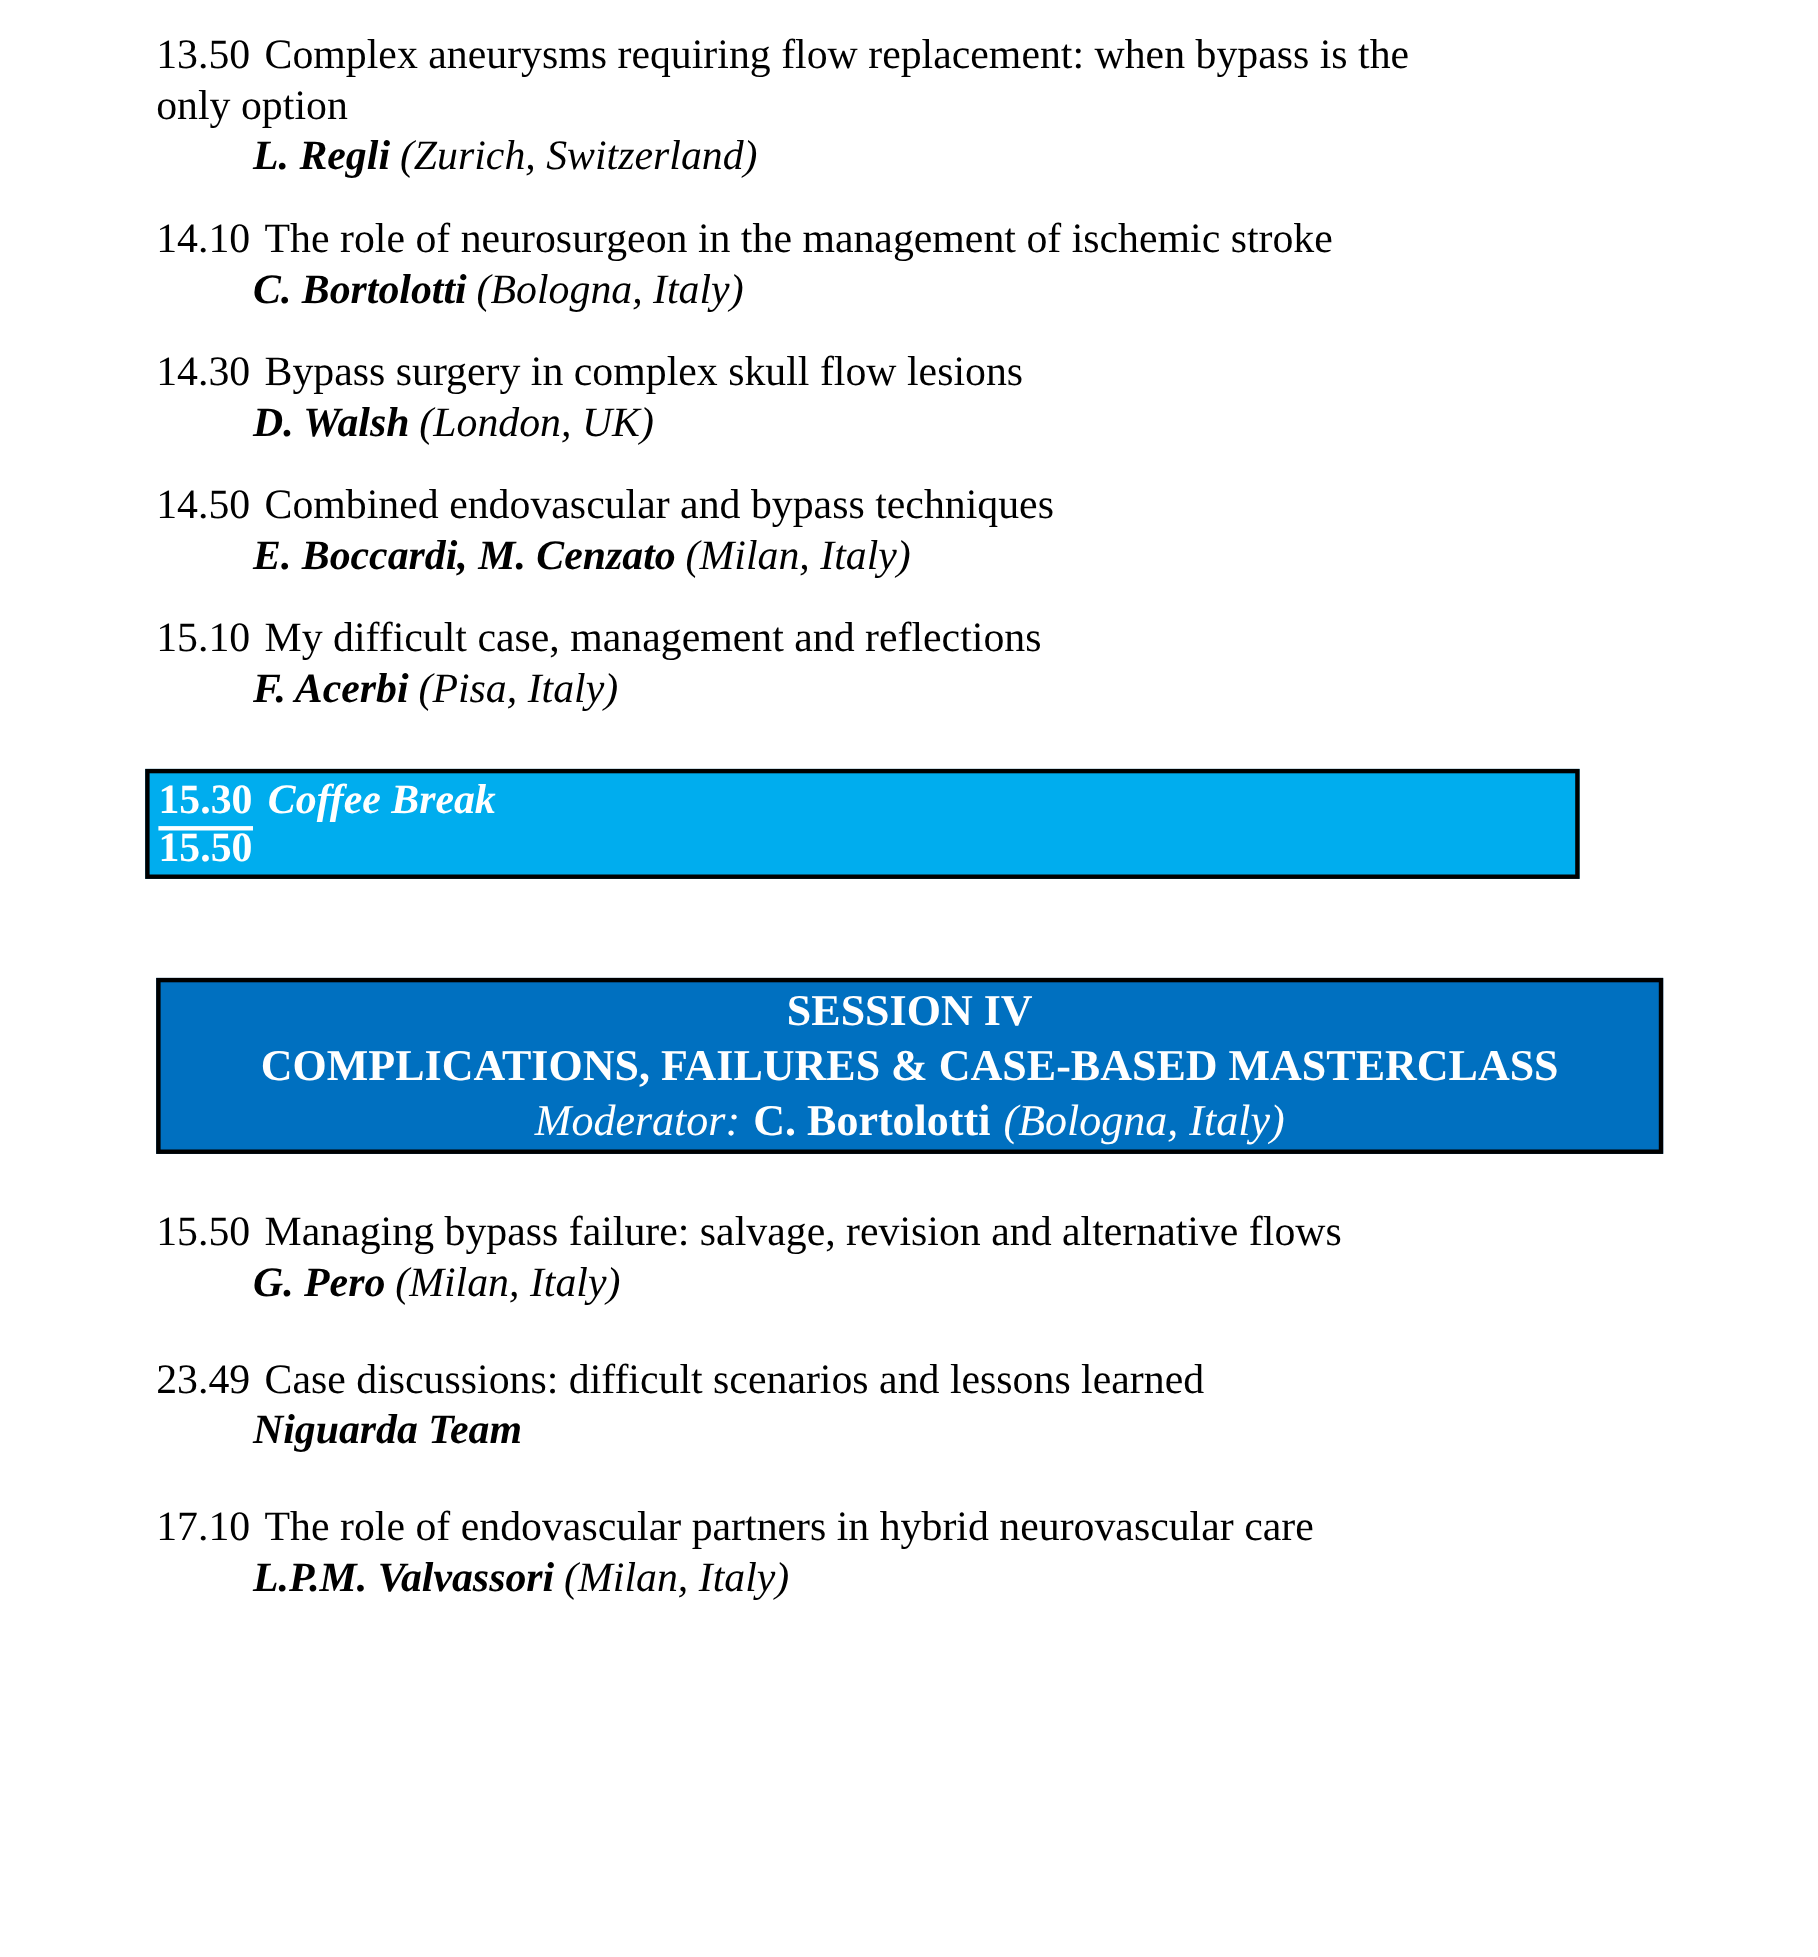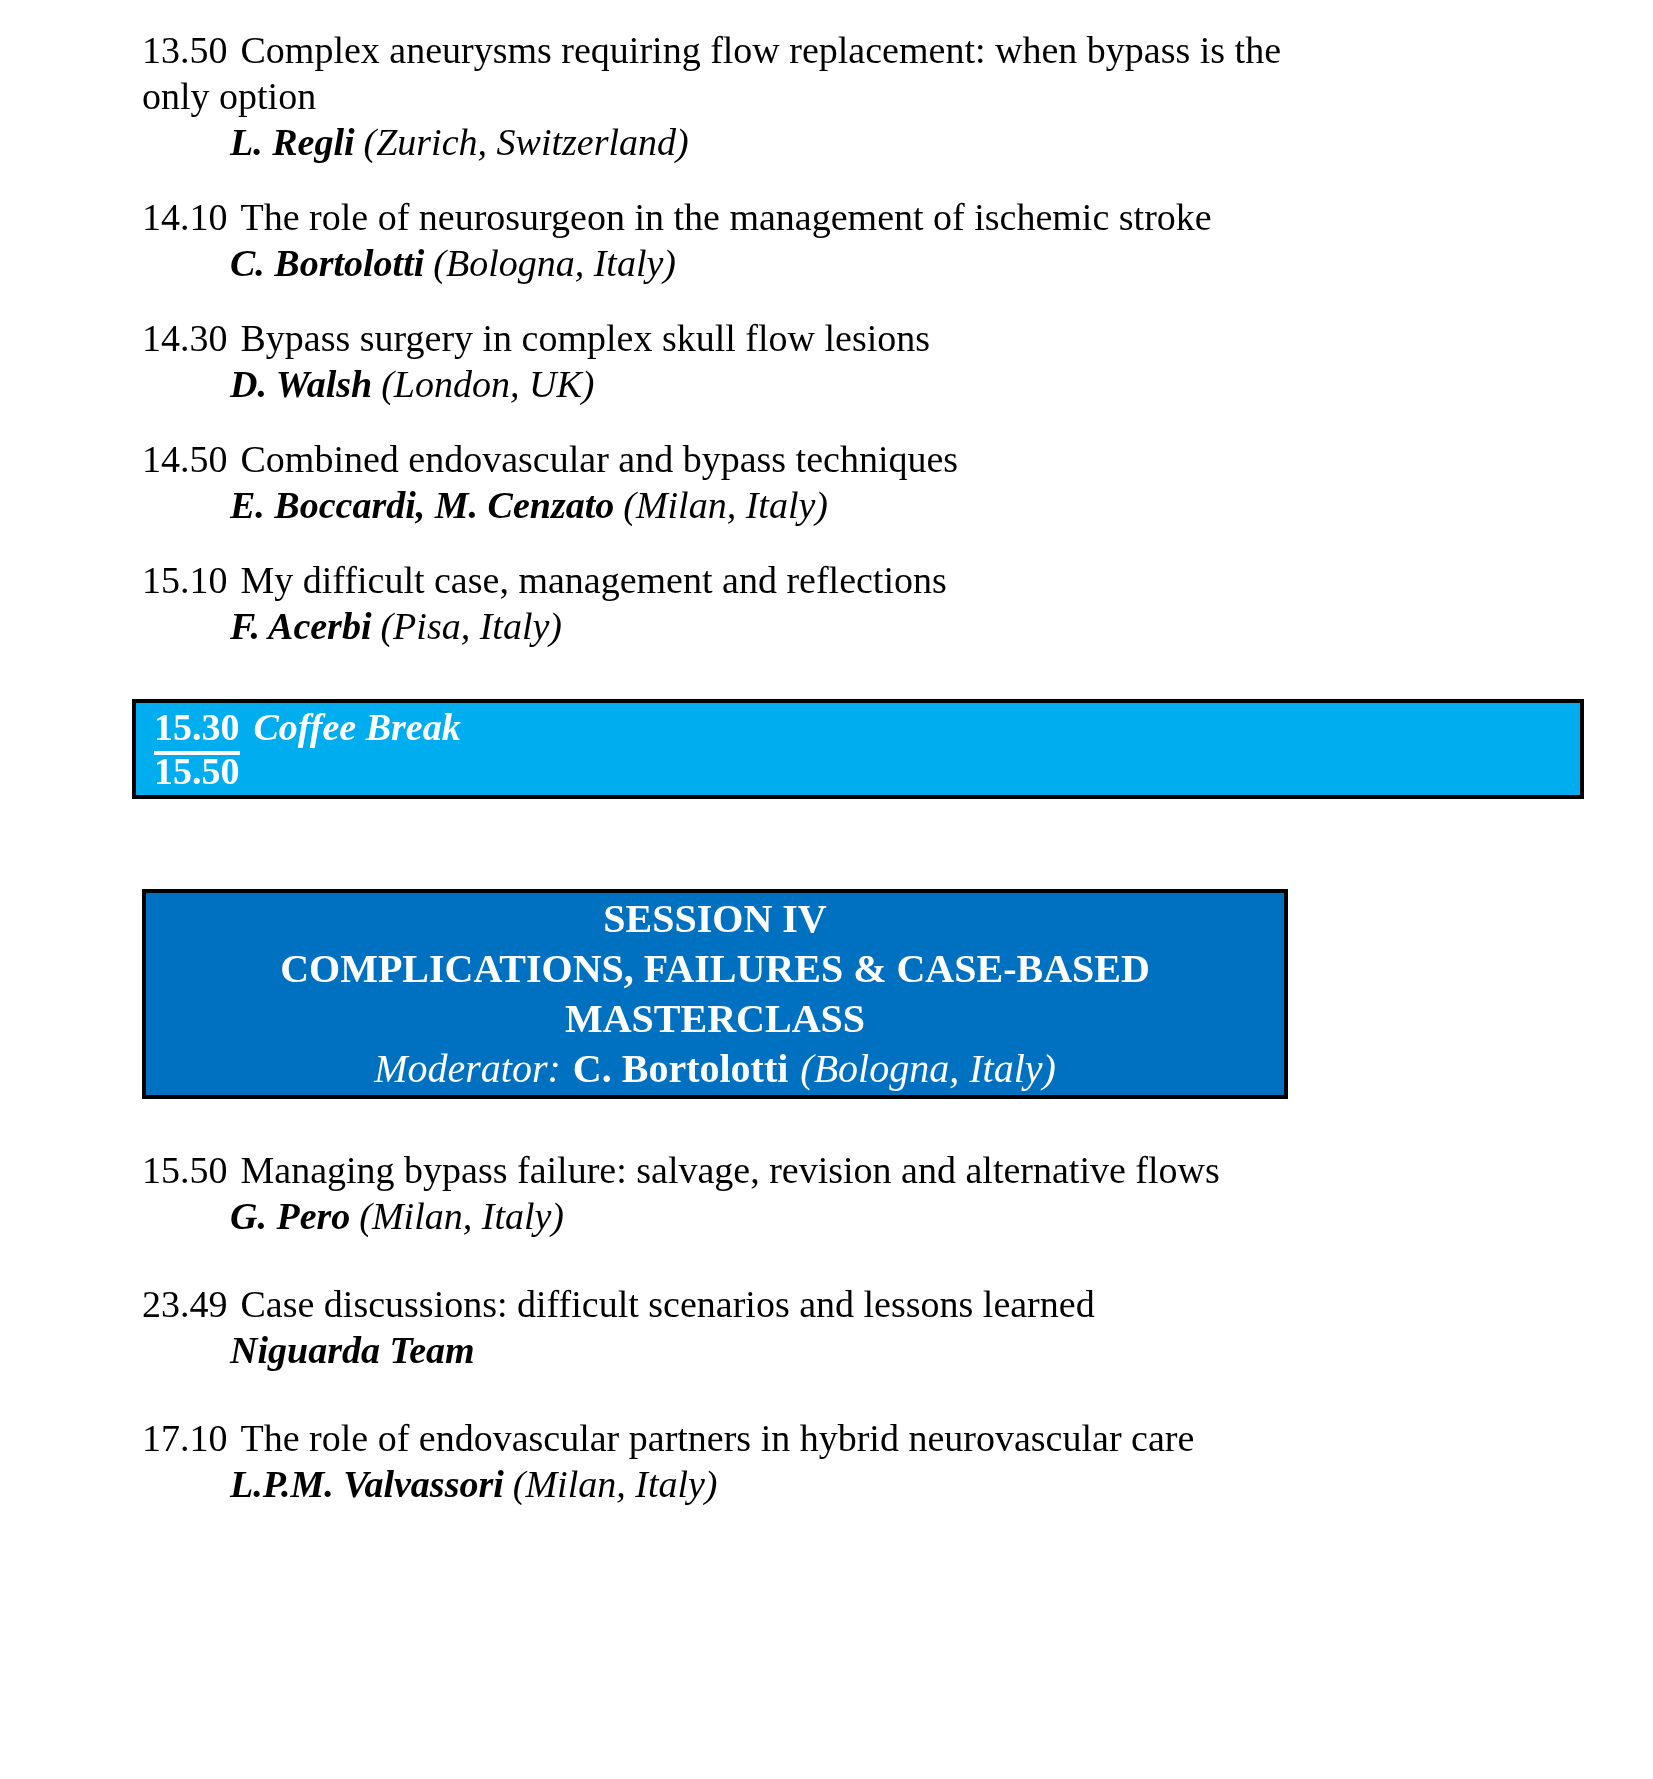--- a/index.html
+++ b/index.html
@@ -30,35 +30,35 @@
   .after-list { margin-top: 48px; }
 
   .line { margin: 0; }
   .t-time { padding-right: 13px; }
   .speaker-line { padding-left: 88px; }
   .speaker-name { font-weight: bold; font-style: italic; }
   .affiliation { font-style: italic; margin-left: 9px; }
 
   .coffee-banner {
     margin: 50px 0 0 -10px;
-    width: 1452px;
+    width: 1304px;
     background: var(--coffee-banner-bg);
     border: 4px solid var(--banner-border);
     color: var(--banner-text);
     font-weight: bold;
     line-height: 44px;
-    padding: 2px 0 2px 18px;
+    padding: 2px 0 2px 8px;
   }
   .cb-line { margin: 0; }
   .cb-underline { border-bottom: 4px solid var(--banner-text); padding-bottom: 3px; }
   .cb-label { font-style: italic; margin-left: 14px; }
 
   .session-banner {
     margin: 90px 0 0 0;
-    width: 1146px;
+    width: 1370px;
     background: var(--session-banner-bg);
     border: 4px solid var(--banner-border);
     color: var(--banner-text);
     text-align: center;
     font-size: 40px;
     line-height: 50px;
     padding: 1px 0;
   }
   .sb-line { margin: 0; }
   .bold { font-weight: bold; }

